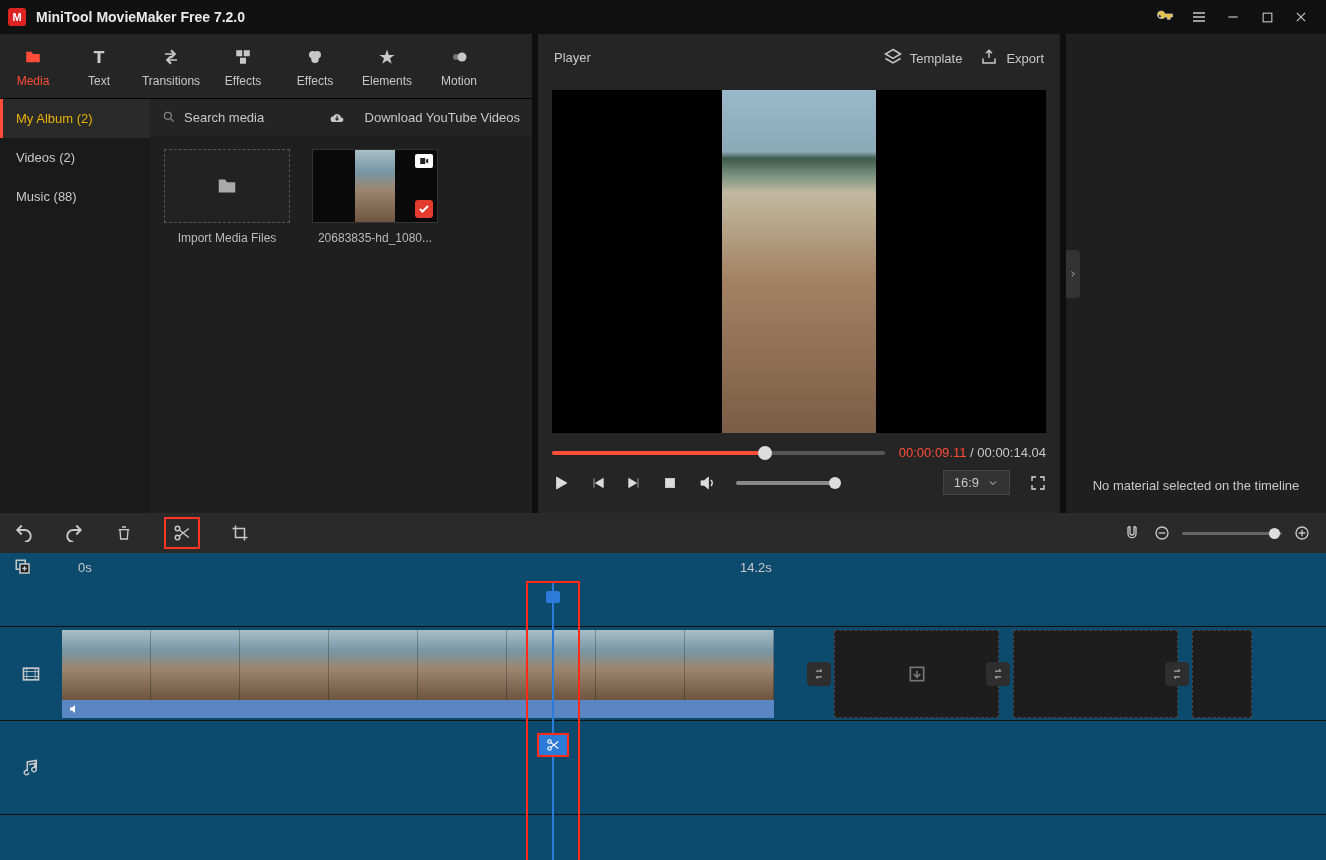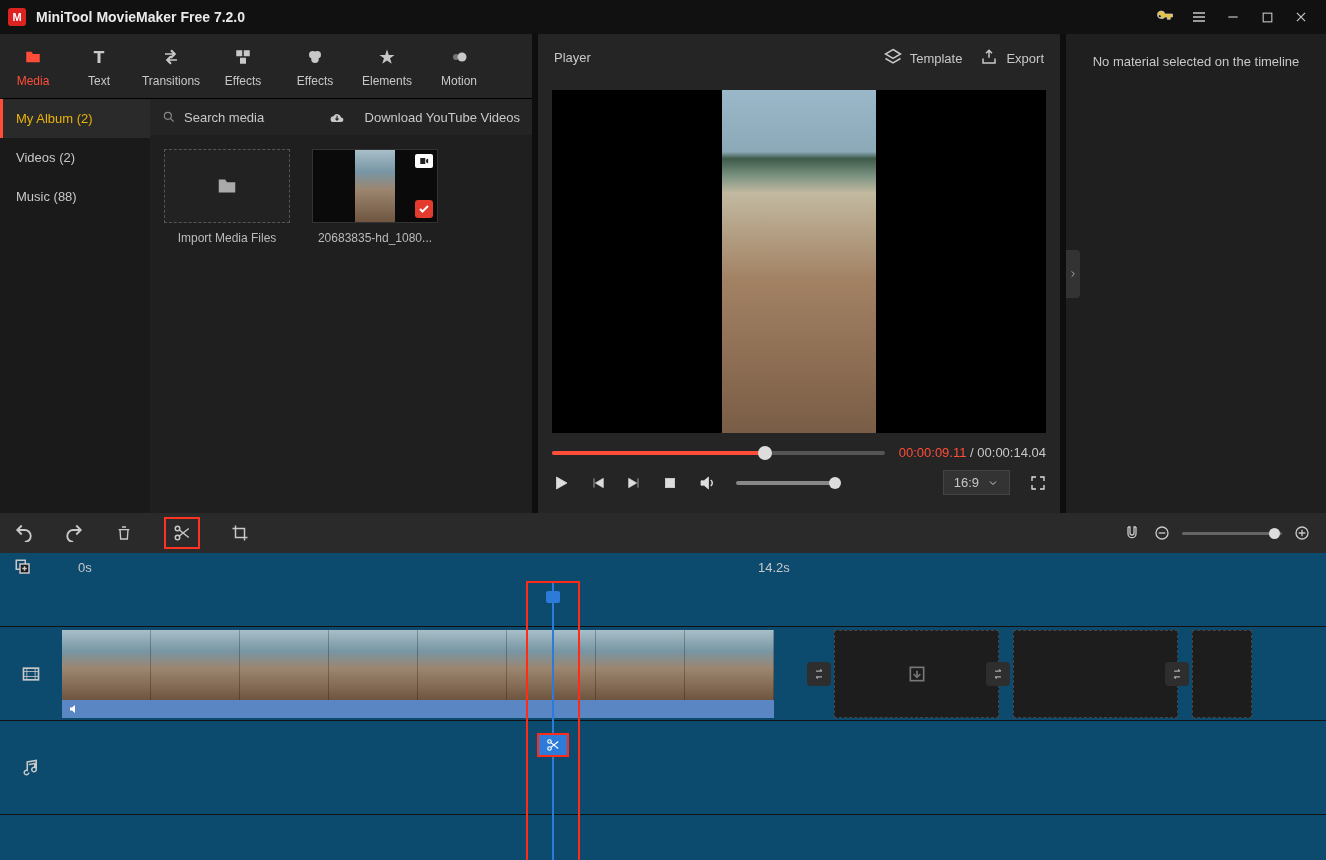--- a/index.html
+++ b/index.html
@@ -45,21 +45,21 @@
 .ptimebar{display:flex;align-items:center;gap:14px;padding:12px 0 0}
 .scrub{flex:1;height:4px;background:#555;position:relative;border-radius:2px}
 .scrub .prog{position:absolute;left:0;top:0;height:100%;background:#ff4d3a;border-radius:2px}
 .scrub .knob{position:absolute;top:-5px;width:14px;height:14px;border-radius:50%;background:#ddd;transform:translateX(-50%)}
 .pctrls{display:flex;align-items:center;gap:20px;padding:10px 0 8px}
 .pctrls .ibtn{cursor:pointer;fill:#ddd;stroke:#ddd}
 .pctrls .vol{flex:0 0 100px;height:4px;background:#888;border-radius:2px;position:relative}
 .pctrls .vol .vk{position:absolute;right:-5px;top:-4px;width:12px;height:12px;border-radius:50%;background:#ddd}
 .pctrls .spacer{flex:1}
 .ratio{background:#333;border:1px solid #444;padding:4px 10px;display:flex;align-items:center;gap:8px;cursor:pointer}
-.right{width:260px;background:#1f1f1f;display:flex;align-items:flex-start;justify-content:center;position:relative;color:#aaa;font-size:13px;text-align:center;padding:20px}
+.right{width:260px;background:#1f1f1f;display:flex;align-items:flex-end;justify-content:center;position:relative;color:#aaa;font-size:13px;text-align:center;padding:20px}
 .right .pullbtn{position:absolute;left:0;top:50%;transform:translateY(-50%);width:14px;height:48px;background:#333;display:flex;align-items:center;justify-content:center;cursor:pointer;border-radius:0 4px 4px 0}
 .tbar{height:40px;background:#2a2a2a;display:flex;align-items:center;padding:0 14px;gap:30px}
 .tbar .tb{cursor:pointer;fill:#c8c8c8;stroke:#c8c8c8;width:20px;height:20px;display:flex;align-items:center;justify-content:center}
 .tbar .tb.boxed{border:2px solid #ff3322;padding:6px;width:36px;height:32px}
 .tbar .spacer{flex:1}
 .tbar .zoom{display:flex;align-items:center;gap:10px}
 .tbar .ztrack{width:100px;height:3px;background:#666;position:relative;border-radius:2px}
 .tbar .ztrack .zk{position:absolute;right:2px;top:-4px;width:11px;height:11px;border-radius:50%;background:#ddd}
 .timeline{height:329px;background:#0c4a6e;display:flex;flex-direction:column;position:relative}
 .ruler{height:28px;display:flex;align-items:center;padding-left:14px;gap:36px;color:#999;position:relative}
@@ -381,21 +381,21 @@
 </div>
 
 <div class="timeline">
   <div class="ruler">
     <svg class="addbtn" width="18" height="18" viewBox="0 0 24 24">
         <rect x="3" y="3" width="12" height="12" fill="none" stroke="#c8c8c8" stroke-width="2"></rect>
         <rect x="8" y="8" width="12" height="12" fill="#1a1a1a" stroke="#c8c8c8" stroke-width="2"></rect>
         <path d="M11 14h6M14 11v6" stroke="#c8c8c8" stroke-width="2"></path>
       </svg>
     <span>0s</span>
-    <span style="position:absolute;left:758px">14.2s</span>
+    <span style="position:absolute;left:740px">14.2s</span>
   </div>
   <div class="tracks">
     <div class="track" style="height:46px">
       <div class="ticon"></div>
       <div class="tcontent"></div>
     </div>
     <div class="track">
       <div class="ticon">
           <svg width="20" height="20" viewBox="0 0 24 24">
             <rect x="3" y="5" width="18" height="14" fill="none" stroke="#c8c8c8" stroke-width="2"></rect>

